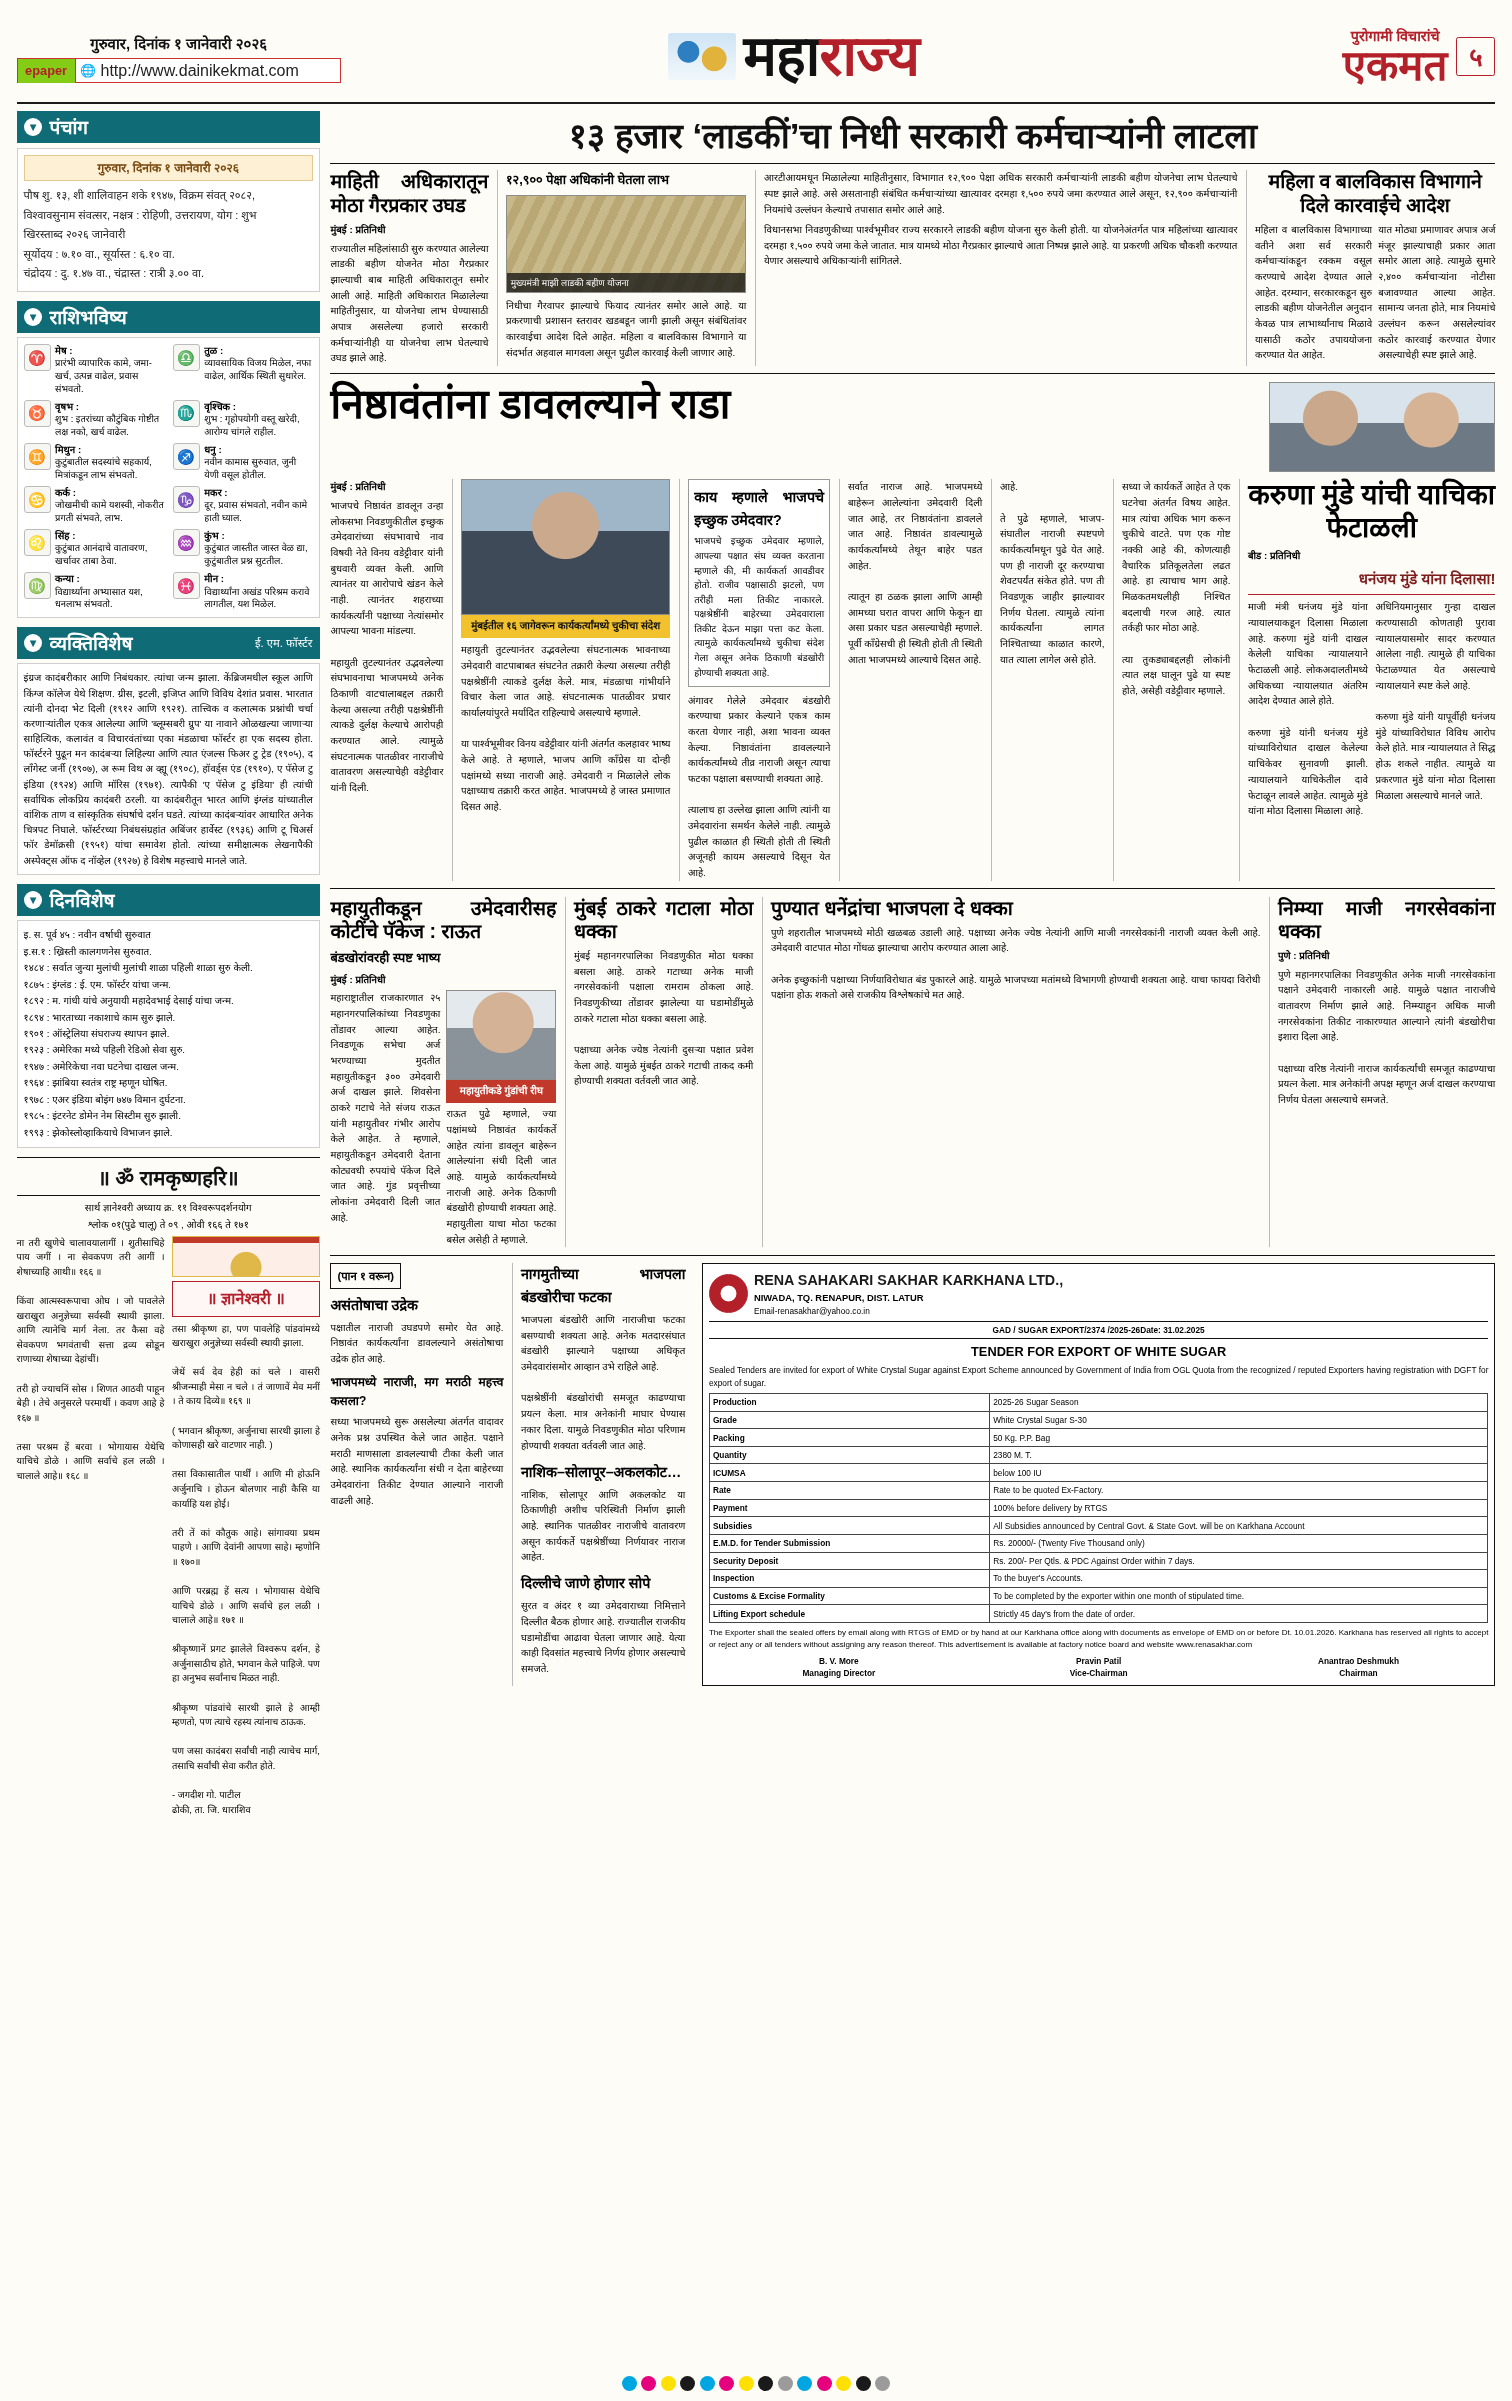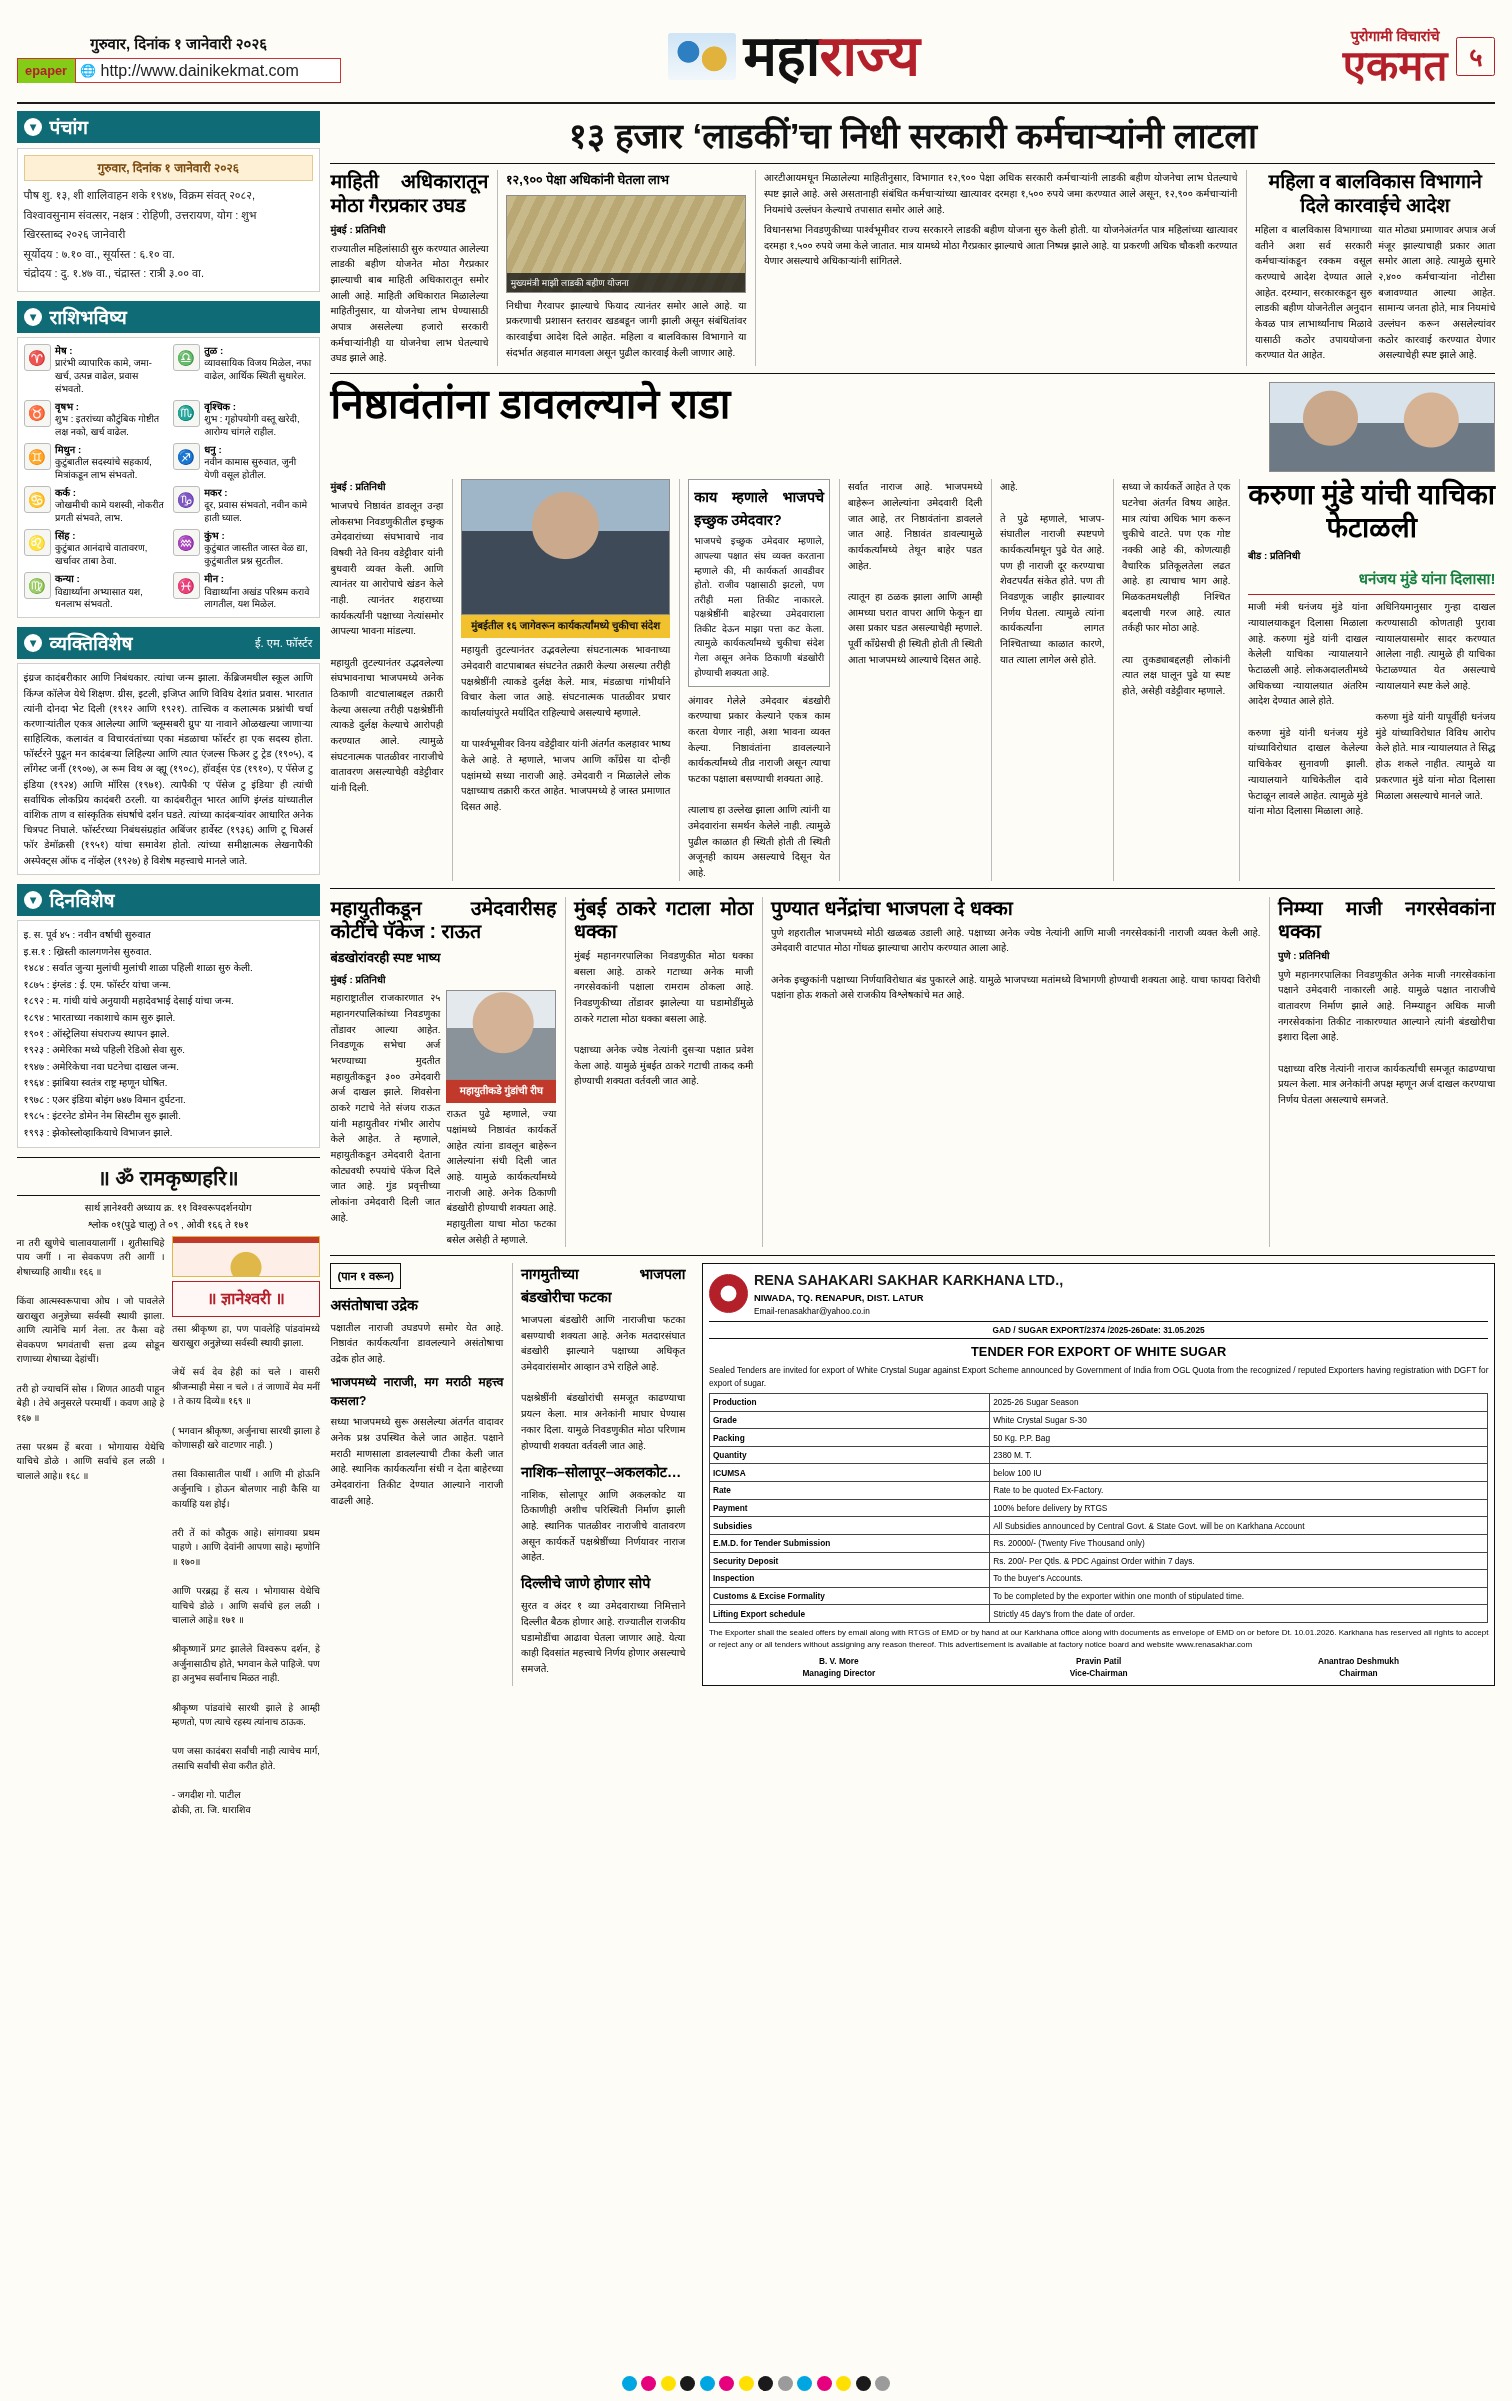--- a/index.html
+++ b/index.html
@@ -462,21 +462,21 @@
 ते पुढे म्हणाले, भाजप-संघातील नाराजी स्पष्टपणे कार्यकर्त्यांमधून पुढे येत आहे. पण ही नाराजी दूर करण्याचा शेवटपर्यंत संकेत होते. पण ती निवडणूक जाहीर झाल्यावर निर्णय घेतला. त्यामुळे त्यांना कार्यकर्त्यांना लागत निश्चिताच्या काळात कारणे, यात त्याला लागेल असे होते.</div>
           </div>
           <div class="col vline" style="width:117px; padding-left:7.5px">
             <div style="white-space:pre-line">सध्या जे कार्यकर्ते आहेत ते एक घटनेचा अंतर्गत विषय आहेत. मात्र त्यांचा अधिक भाग करून चुकीचे वाटते. पण एक गोष्ट नक्की आहे की, कोणत्याही वैचारिक प्रतिकूलतेला लढत आहे. हा त्याचाच भाग आहे. मिळकतमधलीही निश्चित बदलाची गरज आहे. त्यात तर्कही फार मोठा आहे.
 
 त्या तुकड्याबद्दलही लोकांनी त्यात लक्ष घालून पुढे या स्पष्ट होते, असेही वडेट्टीवार म्हणाले.</div>
           </div>
           <div class="col vline" style="width:256px; padding-left:7.5px">
             <div class="big-2">करुणा मुंडे यांची याचिका फेटाळली</div>
             <div class="byline" style="margin-top:4.5px">बीड : प्रतिनिधी</div>
-            <div style="text-align:right; font-size:15px; font-weight:bold; color:#15803d; border-bottom:0.8px solid #b3202a; padding-bottom:3px; margin-bottom:4.5px">धनंजय मुंडे यांना दिलासा!</div>
+            <div style="text-align:right; font-size:15px; font-weight:bold; color:#7f1d1d; border-bottom:0.8px solid #b3202a; padding-bottom:3px; margin-bottom:4.5px">धनंजय मुंडे यांना दिलासा!</div>
             <div style="display:flex; gap:7.5px">
               <div style="flex:1; white-space:pre-line">माजी मंत्री धनंजय मुंडे यांना न्यायालयाकडून दिलासा मिळाला आहे. करुणा मुंडे यांनी दाखल केलेली याचिका न्यायालयाने फेटाळली आहे. लोकअदालतीमध्ये अधिकच्या न्यायालयात अंतरिम आदेश देण्यात आले होते.
 
 करुणा मुंडे यांनी धनंजय मुंडे यांच्याविरोधात दाखल केलेल्या याचिकेवर सुनावणी झाली. न्यायालयाने याचिकेतील दावे फेटाळून लावले आहेत. त्यामुळे मुंडे यांना मोठा दिलासा मिळाला आहे.</div>
               <div style="flex:1; white-space:pre-line">अधिनियमानुसार गुन्हा दाखल करण्यासाठी कोणताही पुरावा न्यायालयासमोर सादर करण्यात आलेला नाही. त्यामुळे ही याचिका फेटाळण्यात येत असल्याचे न्यायालयाने स्पष्ट केले आहे.
 
 करुणा मुंडे यांनी यापूर्वीही धनंजय मुंडे यांच्याविरोधात विविध आरोप केले होते. मात्र न्यायालयात ते सिद्ध होऊ शकले नाहीत. त्यामुळे या प्रकरणात मुंडे यांना मोठा दिलासा मिळाला असल्याचे मानले जाते.</div>
             </div>
           </div>
         </div>
@@ -543,21 +543,21 @@
             <div class="ad-head">
               <div class="ad-logo"></div>
               <div>
                 <div class="ad-title">RENA SAHAKARI SAKHAR KARKHANA LTD.,</div>
                 <div class="ad-sub">NIWADA, TQ. RENAPUR, DIST. LATUR</div>
                 <div style="font-size:8.3px">Email-renasakhar@yahoo.co.in</div>
               </div>
             </div>
             <div class="ad-meta">
               <span>GAD / SUGAR EXPORT/2374 /2025-26</span>
-              <span>Date: 31.05.2025</span>
+              <span>Date: 31.02.2025</span>
             </div>
             <div class="ad-tender">TENDER FOR EXPORT OF WHITE SUGAR</div>
             <div style="font-size:8.3px; margin-bottom:4.5px; text-align:justify">Sealed Tenders are invited for export of White Crystal Sugar against Export Scheme announced by Government of India from OGL Quota from the recognized / reputed Exporters having registration with DGFT for export of sugar.</div>
             <table class="ad-table">
               <tbody>
                   <tr>
                     <td class="k">Production</td>
                     <td>2025-26 Sugar Season</td>
                   </tr>
               <tr>

